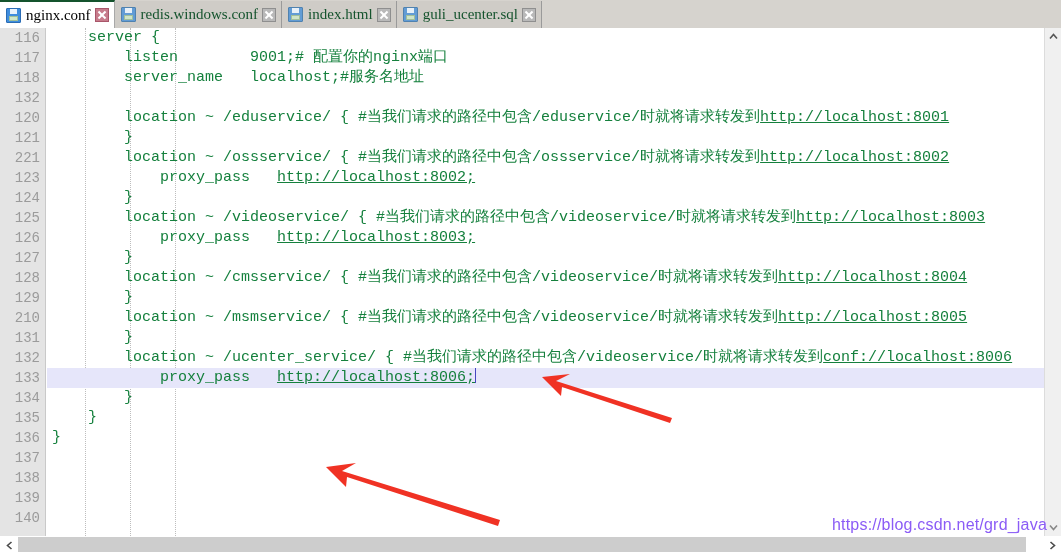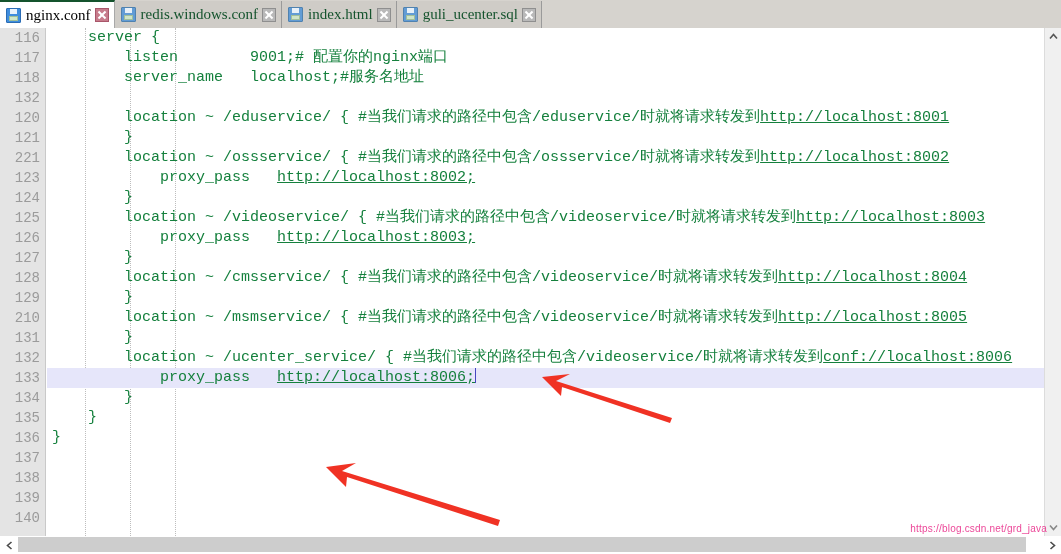--- a/index.html
+++ b/index.html
@@ -221,22 +221,22 @@
     width: 1061px; height: 554px;
     pointer-events: none;
   }
 
   
   #watermark {
     position: absolute;
     right: 14px;
     bottom: 20px;
     font-family: "Liberation Sans", "DejaVu Sans", sans-serif;
-    font-size: 10px;
-    color: #ec4899;
+    font-size: 16px;
+    color: #8b5cf6;
     letter-spacing: .2px;
     white-space: nowrap;
   }
 </style>
 </head>
 <body>
 
 <div id="app">
 
   <div id="tabbar">

